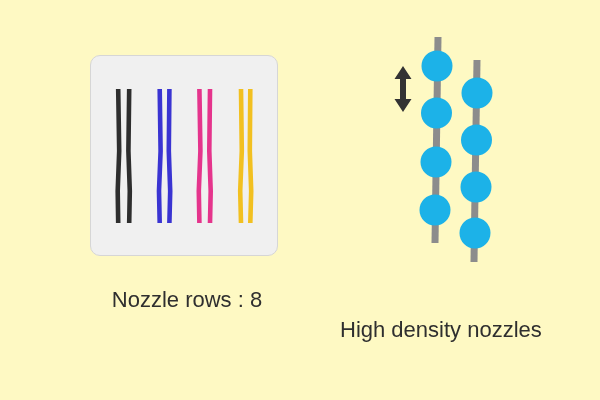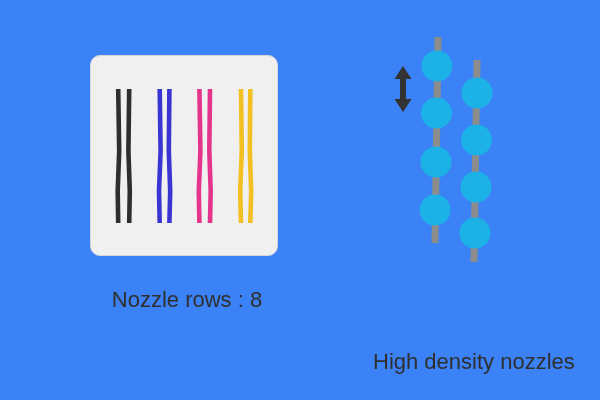--- a/index.html
+++ b/index.html
@@ -1,20 +1,20 @@
 <!DOCTYPE html>
 <html><head>
 <meta charset="utf-8">
 <style>
   html, body { margin: 0; padding: 0; }
   .canvas {
     position: relative;
     width: 600px;
     height: 400px;
-    background: #3b82f6;
+    background: #fef9c3;
     overflow: hidden;
     font-family: "Liberation Sans", "DejaVu Sans", sans-serif;
     color: #2f2f2f;
   }
   .panel {
     position: absolute;
     left: 90px;
     top: 55px;
     width: 188px;
     height: 201px;
@@ -42,28 +42,27 @@
   .left-caption .cap-line { margin-bottom: 11px; white-space: nowrap; }
   .nozzle-figure {
     position: absolute;
     left: 378px;
     top: 28px;
     width: 130px;
     height: 250px;
   }
   .right-caption {
     position: absolute;
-    left: 373px;
+    left: 340px;
     top: 317px;
     width: 200px;
     text-align: left;
     font-size: 22px;
     line-height: 26px;
     white-space: nowrap;
-    margin-top: 32px;
   }
 </style>
 </head>
 <body>
 
 <div class="canvas">
 
   <div class="panel">
     <svg id="stripes-svg" viewBox="0 0 186 199">
         <path d="M 27.2 33 L 28.2 95 L 26.7 135 L 27.2 167" stroke="#2e2e2e" stroke-width="4.6" fill="none" stroke-linecap="butt"></path>

